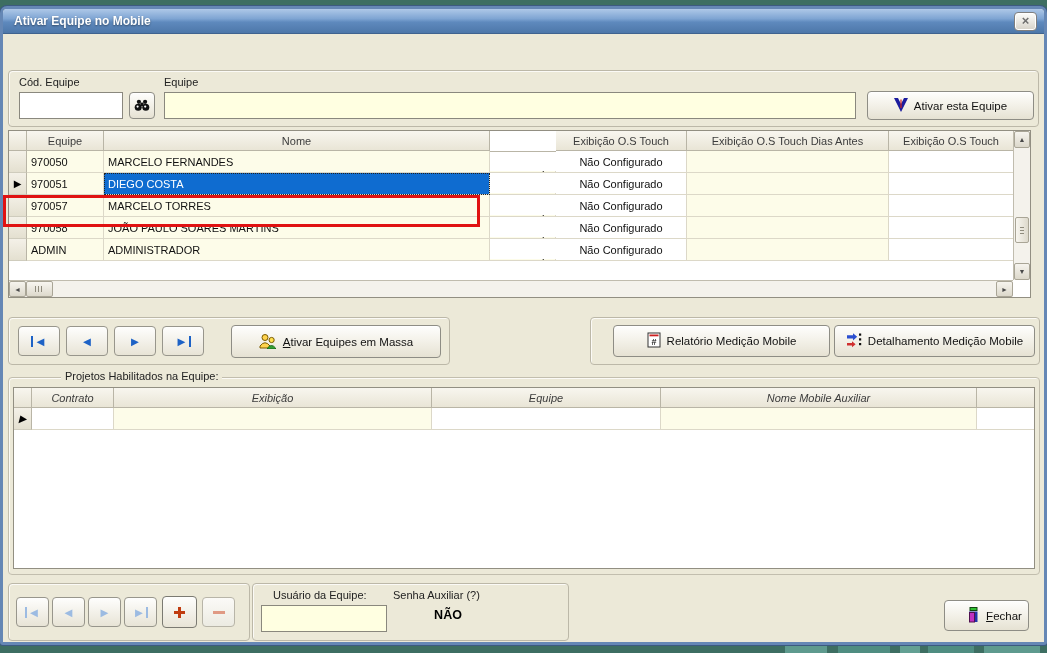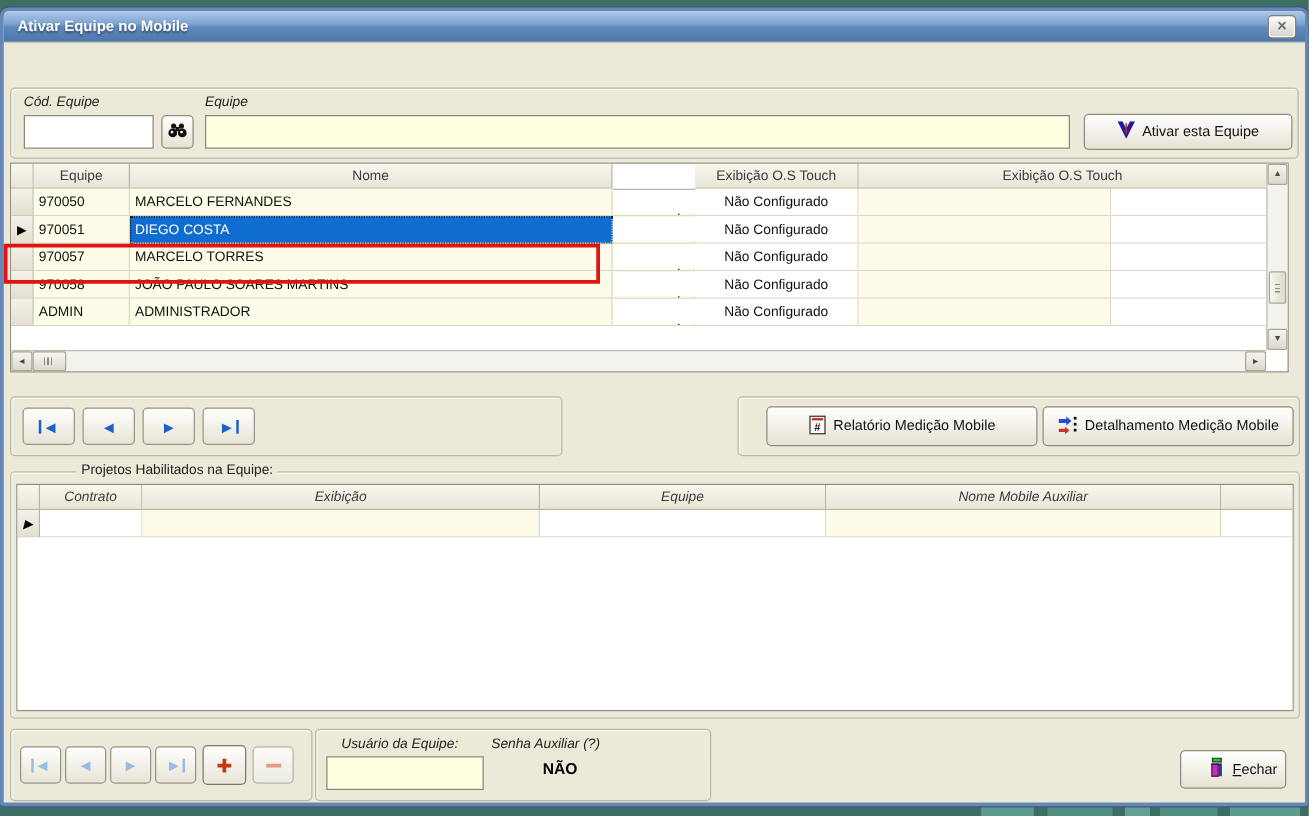--- a/index.html
+++ b/index.html
@@ -27,21 +27,21 @@
   
   .panel { position:absolute; border:1px solid #bcb8a8; border-radius:4px;
            box-shadow:inset 1px 1px 0 #fbfaf6; }
   .btn { display:inline-flex; align-items:center; justify-content:center; gap:6px;
          background:linear-gradient(#fefefd 0%, #f4f2ea 45%, #e6e2d3 100%);
          border:1px solid #8e8d85; border-radius:4px; font-size:11.5px; color:#111; cursor:pointer;
          box-shadow:inset 0 1px 0 #fff; }
   .u { text-decoration:underline; }
   .ipt { border:1px solid #8a887e; background:#fff; font-size:12px; padding:0 4px; font-family:"Liberation Sans",sans-serif; }
   .ipt.yellow { background:#ffffe1; }
-  label { color:#222;font-style:italic; }
+  label { color:#222; }
 
   
   .searchband { left:5px; right:5px; top:36px; height:57px; background:#ece9d8; }
   .searchband .lbl { position:absolute; top:5px; }
   .l-cod { left:10px; } .l-equipe { left:155px; }
   .f-cod { position:absolute; left:10px; top:21px; width:104px; height:27px; }
   .binocbtn { position:absolute; left:120px; top:21px; width:26px; height:27px; }
   .f-equipe { position:absolute; left:155px; top:21px; width:692px; height:27px; }
   .activatebtn { position:absolute; left:858px; top:20px; width:167px; height:29px; }
 
@@ -184,20 +184,21 @@
     </div>
 
     <div class="gridbox teamsgrid">
       <div class="gmain">
         <div class="hrow">
           <div class="hcell g1-ind"></div>
           <div class="hcell g1-equipe">Equipe</div>
           <div class="hcell g1-nome">Nome</div>
           <div class="hcell g1-perfil">Cód. Perfil</div>
           <div class="hcell g1-exib">Exibição O.S Touch</div>
+          <div class="hcell g1-dias">Exibição O.S Touch Dias Antes</div>
           <div class="hcell g1-exib2">Exibição O.S Touch</div>
         </div>
 
         <div class="trow">
           <div class="cell indcell g1-ind"></div>
           <div class="cell bg-y g1-equipe">970050</div>
           <div class="cell bg-y g1-nome">MARCELO FERNANDES</div>
           <div class="cell bg-y num g1-perfil">1</div>
           <div class="cell bg-w ctr g1-exib">Não Configurado</div>
           <div class="cell bg-y g1-dias"></div>
@@ -283,20 +284,31 @@
       <button class="navbtn nb2">
           <span>◄</span>
         </button>
       <button class="navbtn nb3">
           <span>►</span>
         </button>
       <button class="navbtn nb4">
           <span>►</span>
           <span class="bar"></span>
         </button>
+      <button class="btn massabtn">
+        <span>
+          <svg viewBox="0 0 18 16" width="18" height="16">
+              <circle cx="6" cy="4.5" r="3" fill="#ffd34d" stroke="#7a5a00"></circle>
+              <path d="M1,13 q5,-6.5 10,0 v2 h-10 z" fill="#ffd34d" stroke="#7a5a00"></path>
+              <circle cx="12.6" cy="7" r="2.6" fill="#ffe04d" stroke="#7a5a00"></circle>
+              <path d="M8.5,15 q4,-5 8,0 v1 h-8 z" fill="#33a033" stroke="#1a6a1a"></path>
+            </svg>
+        </span>
+        <span><span class="u">A</span><span>tivar Equipes em Massa</span></span>
+      </button>
     </div>
 
     <div class="panel reppanel">
       <button class="btn repbtn relatoriobtn">
         <span>
           <svg viewBox="0 0 14 16" width="14" height="16">
               <rect x="1" y="1" width="12" height="14" fill="#fff" stroke="#333"></rect>
               <rect x="2.5" y="2.5" width="9" height="1.8" fill="#cc2222"></rect>
               <text x="7" y="12.5" font-size="9" font-weight="bold" text-anchor="middle" fill="#222">#</text>
             </svg>

